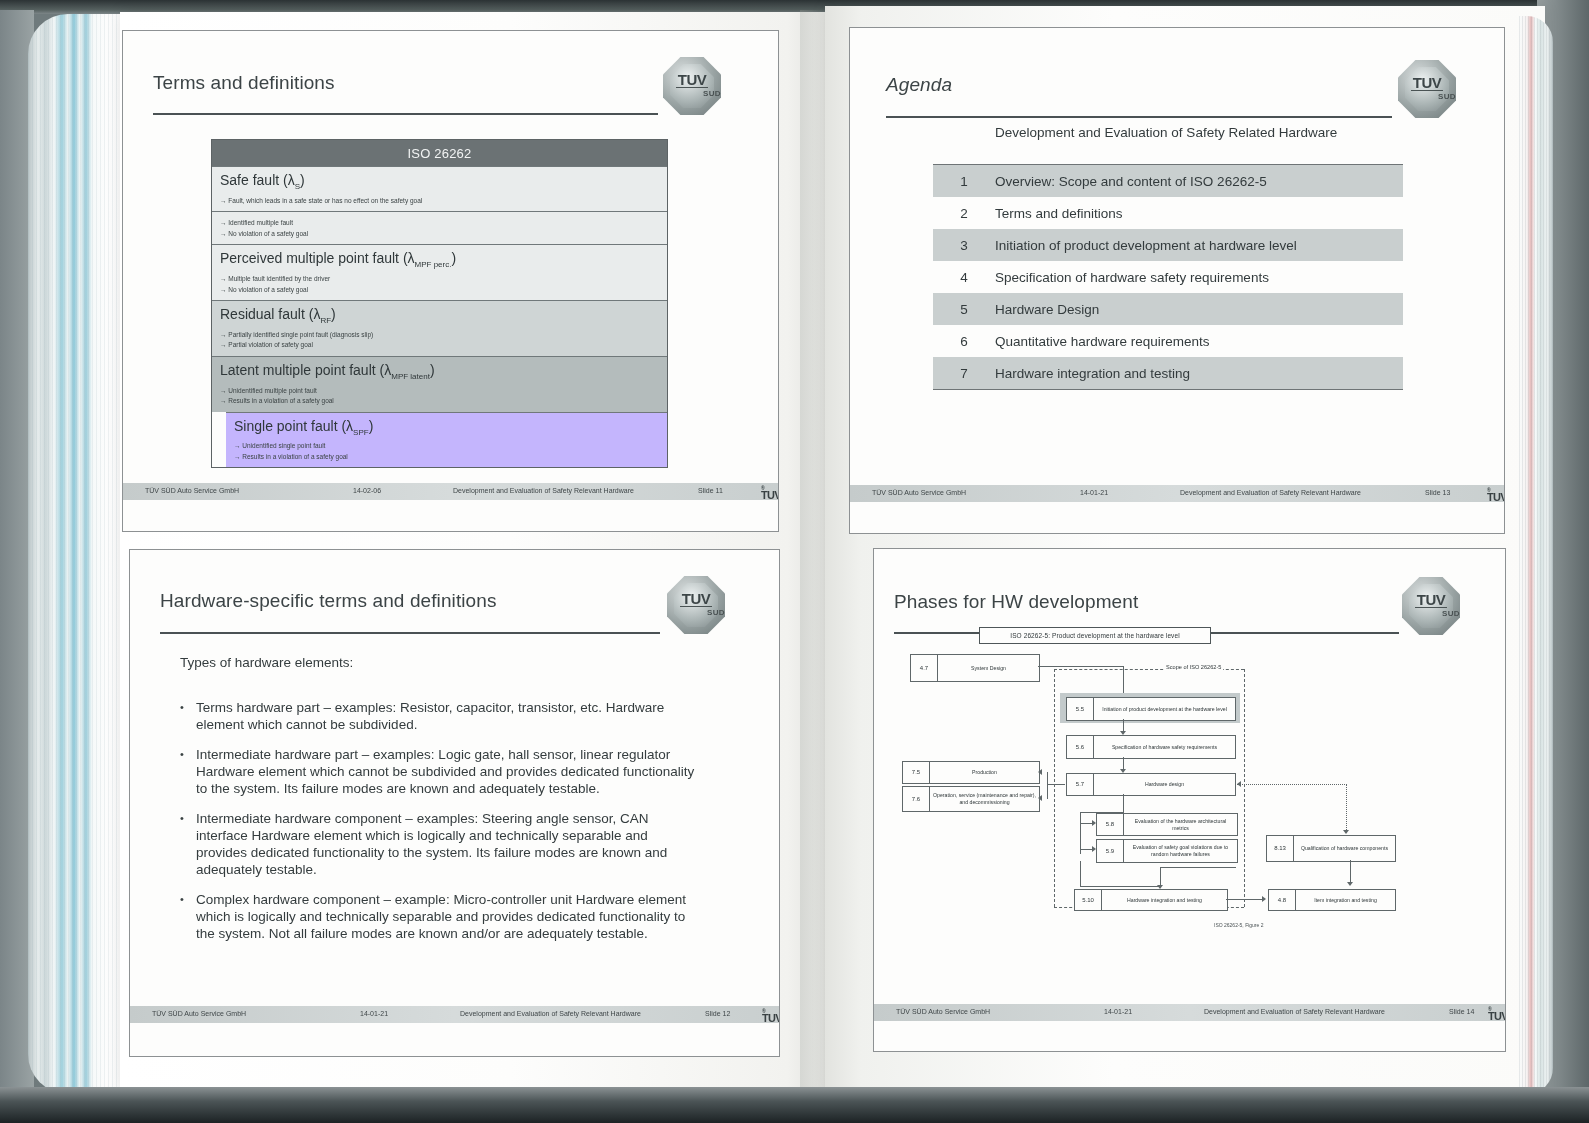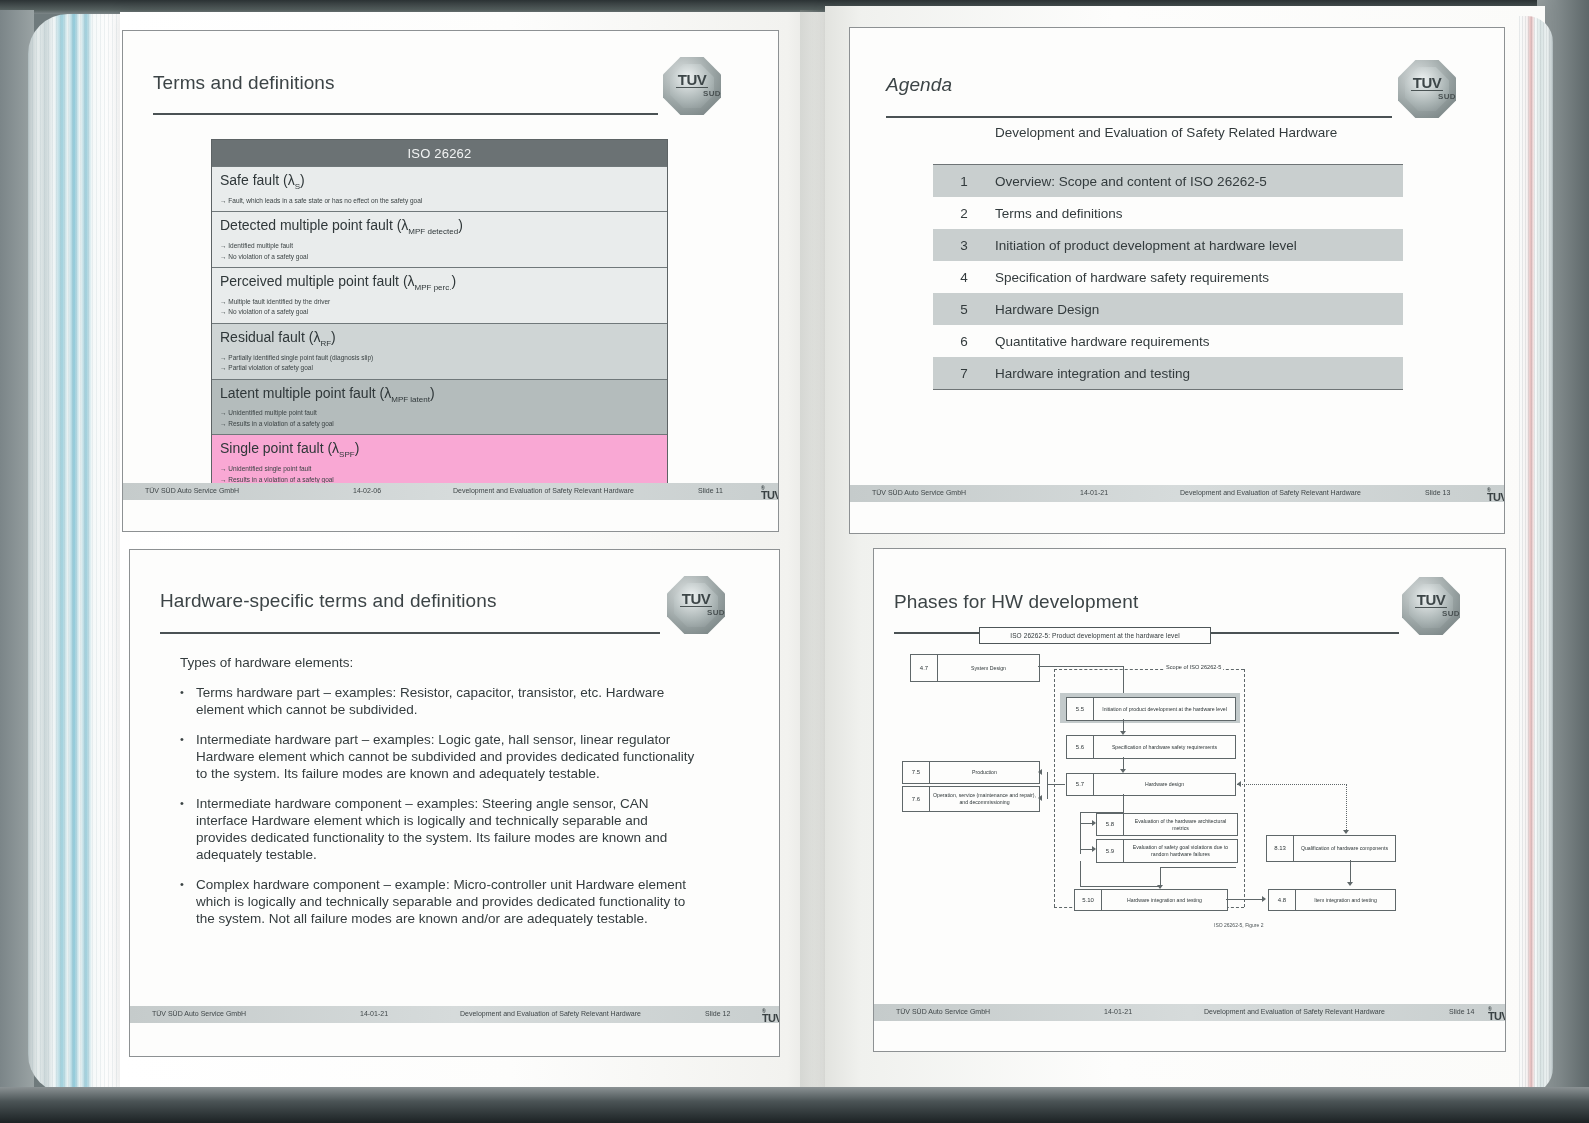--- a/index.html
+++ b/index.html
@@ -98,25 +98,25 @@
   .iso-table{position:absolute;left:88px;top:108px;width:455px;border:1px solid #5d6365;}
   .iso-head{height:26px;background:#6b7274;color:#f2f4f4;font-size:13px;
     display:flex;align-items:center;justify-content:center;letter-spacing:.2px;}
   .iso-row{border-top:1px solid #70787a;padding:5px 8px 6px 8px;}
   .iso-row .t{font-size:14px;color:#2f3739;line-height:17px;}
   .iso-row .t sub{font-size:8px;}
   .iso-row .d{font-size:6.5px;color:#3b4344;line-height:9.5px;margin-top:1px;}
   .r-lt{background:#e9ecec;}
   .r-md{background:#cfd5d5;}
   .r-dk{background:#b4bcbc;}
-  .r-dk2{background:#f9a8d4;}
+  .r-dk2{background:#c4b5fd;margin-left:14px;}
 
   
   .hw-body{position:absolute;left:50px;top:105px;width:520px;color:#343c3e;}
-  .hw-intro{font-size:13.5px;margin-bottom:14px;}
+  .hw-intro{font-size:13.5px;margin-bottom:29px;}
   .bullet{display:flex;margin-bottom:13px;}
   .bullet .dot{width:16px;flex:none;font-size:11px;line-height:17px;color:#3a4244;}
   .bullet .txt{font-size:13.5px;line-height:17px;}
 
   
   .ag-wrap{position:absolute;left:83px;top:92px;width:470px;}
   .ag-head{font-size:13.5px;color:#333b3d;padding:5px 0 24px 62px;
     border-bottom:1px solid #6e7476;}
   .ag-row{display:flex;align-items:center;height:32px;font-size:13.5px;color:#333b3d;}
   .ag-row .n{width:62px;text-align:center;flex:none;}
@@ -178,21 +178,20 @@
 
   <div class="iso-table">
     <div class="iso-head">ISO 26262</div>
 
     <div class="iso-row r-lt">
       <div class="t"><span>Safe fault (λ</span><sub>S</sub><span>)</span></div>
       <div class="d">→ Fault, which leads in a safe state or  has no effect on the safety goal</div>
     </div>
 
     <div class="iso-row r-lt">
-      <div class="t"><span>Detected multiple point fault (λ</span><sub>MPF detected</sub><span>)</span></div>
       <div class="d">→ Identified multiple fault</div>
       <div class="d">→ No violation of a safety goal</div>
     </div>
 
     <div class="iso-row r-lt">
       <div class="t"><span>Perceived multiple point fault (λ</span><sub>MPF perc.</sub><span>)</span></div>
       <div class="d">→ Multiple fault identified by the driver</div>
       <div class="d">→ No violation of a safety goal</div>
     </div>
 

